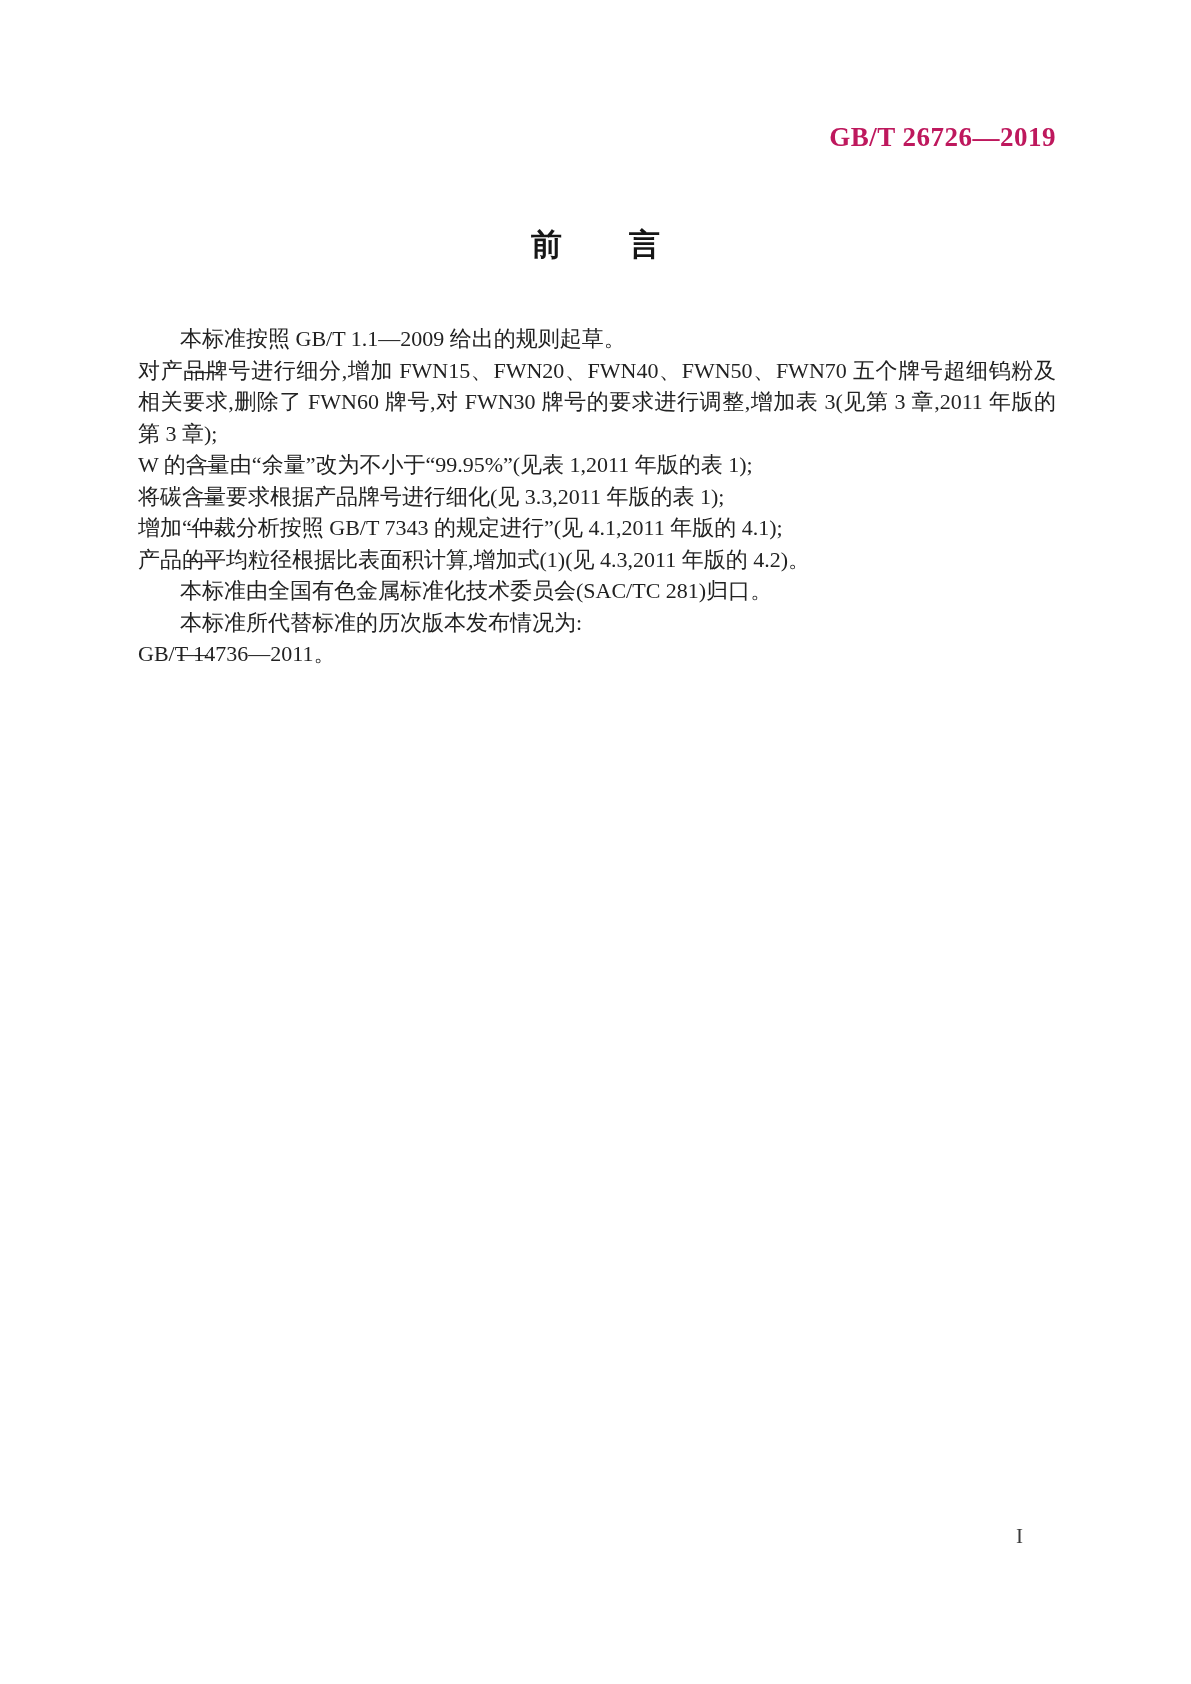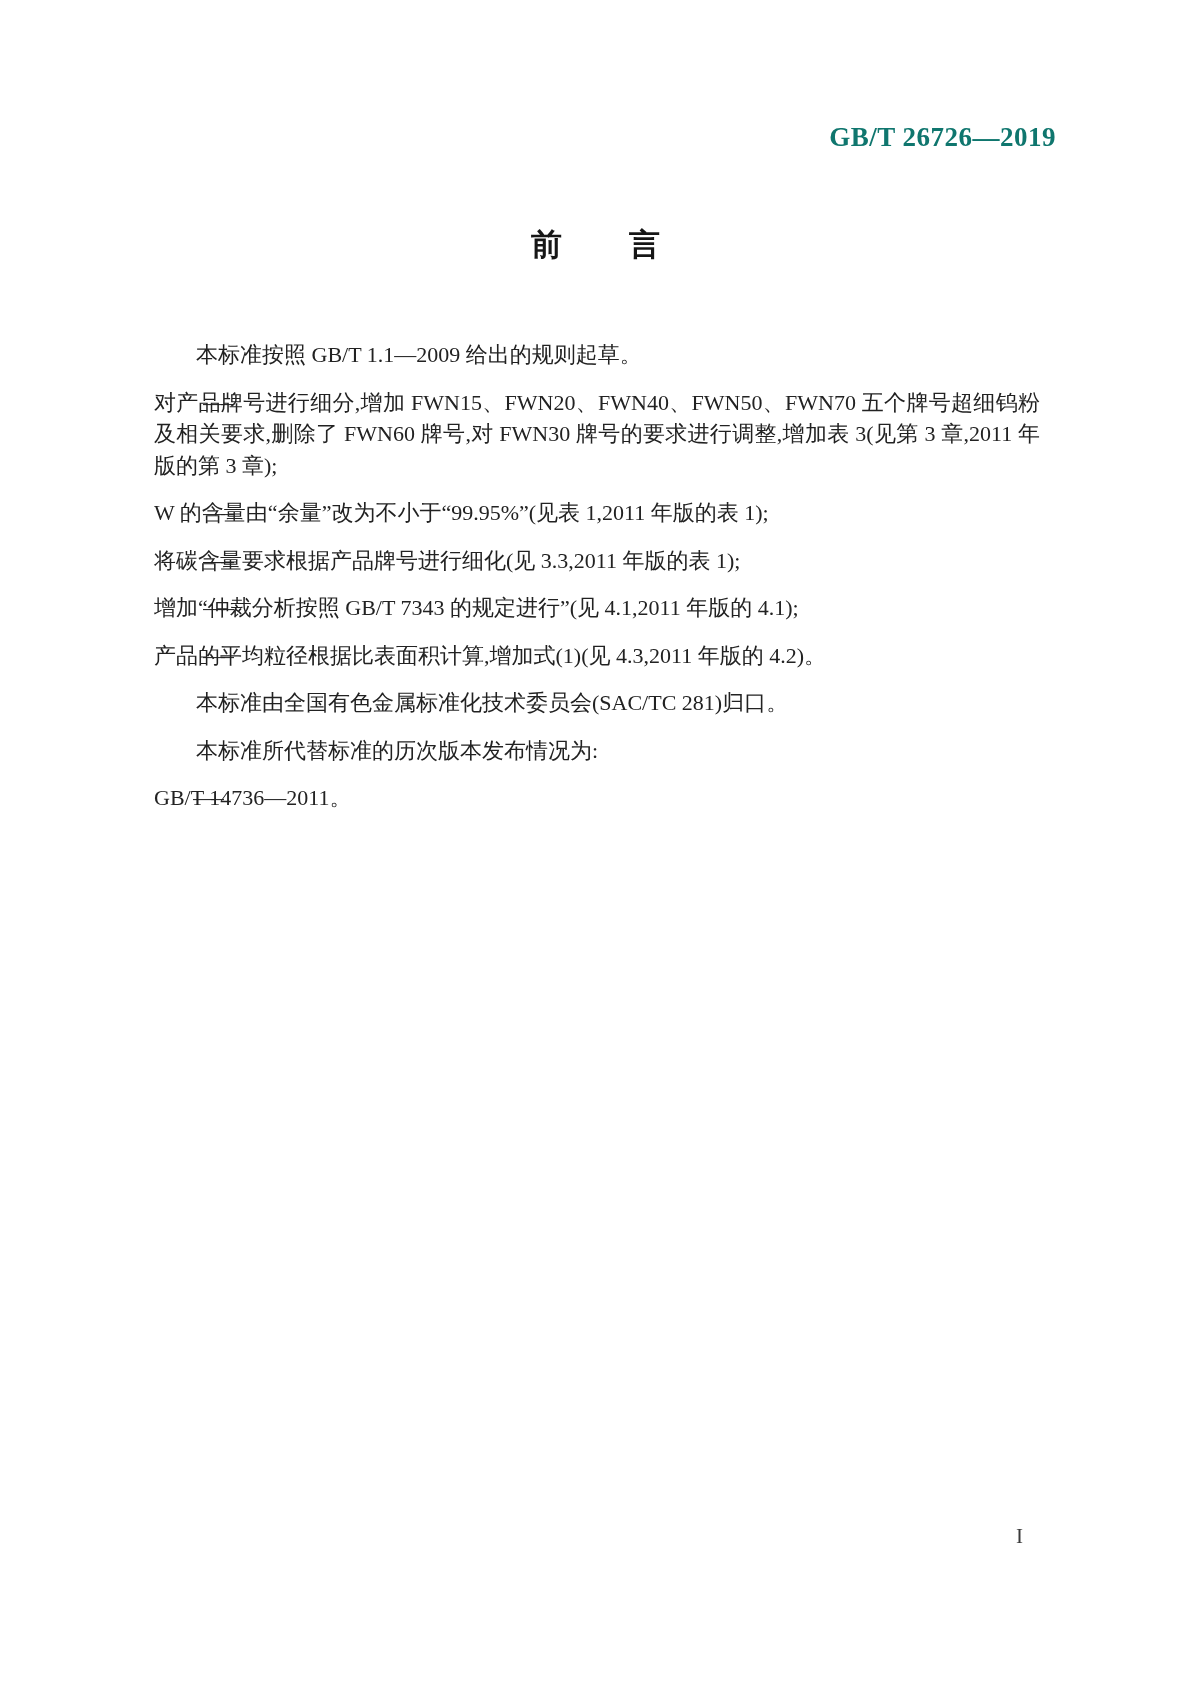--- a/index.html
+++ b/index.html
@@ -22,21 +22,21 @@
   }
   .header-code {
     position: absolute;
     top: 124px;
     left: 138px;
     width: 918px;
     text-align: right;
     font-size: 27px;
     font-weight: bold;
     letter-spacing: 0.5px;
-    color: #0f766e;
+    color: #be185d;
     line-height: 1;
   }
   .doc-title {
     position: absolute;
     top: 229px;
     left: 0;
     width: 1191px;
     display: flex;
     justify-content: center;
     gap: 67px;
@@ -50,21 +50,21 @@
     position: absolute;
     top: 323px;
     left: 138px;
     width: 918px;
     font-size: 22px;
     line-height: 31.5px;
     text-align: justify;
     color: #222222;
   }
   .content p {
-    margin: 16px;
+    margin: 0;
     padding: 0;
   }
   .para {
     text-indent: 42px;
   }
   .bullet {
     position: relative;
     padding-left: 79px;
     text-indent: 0;
   }

